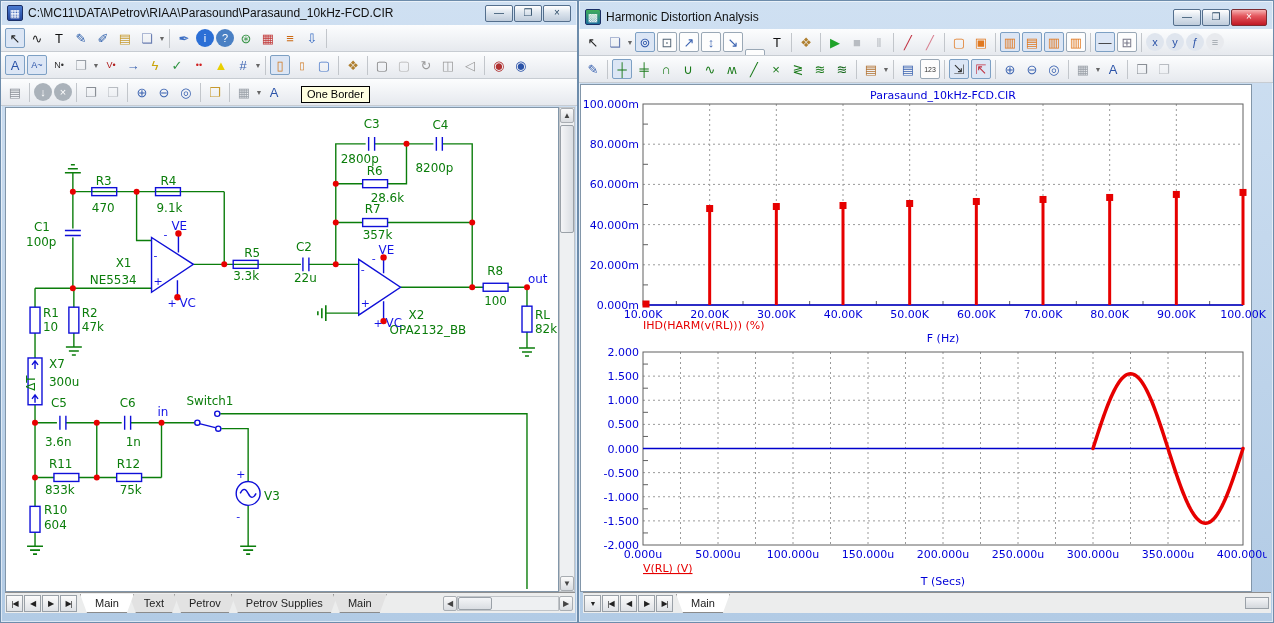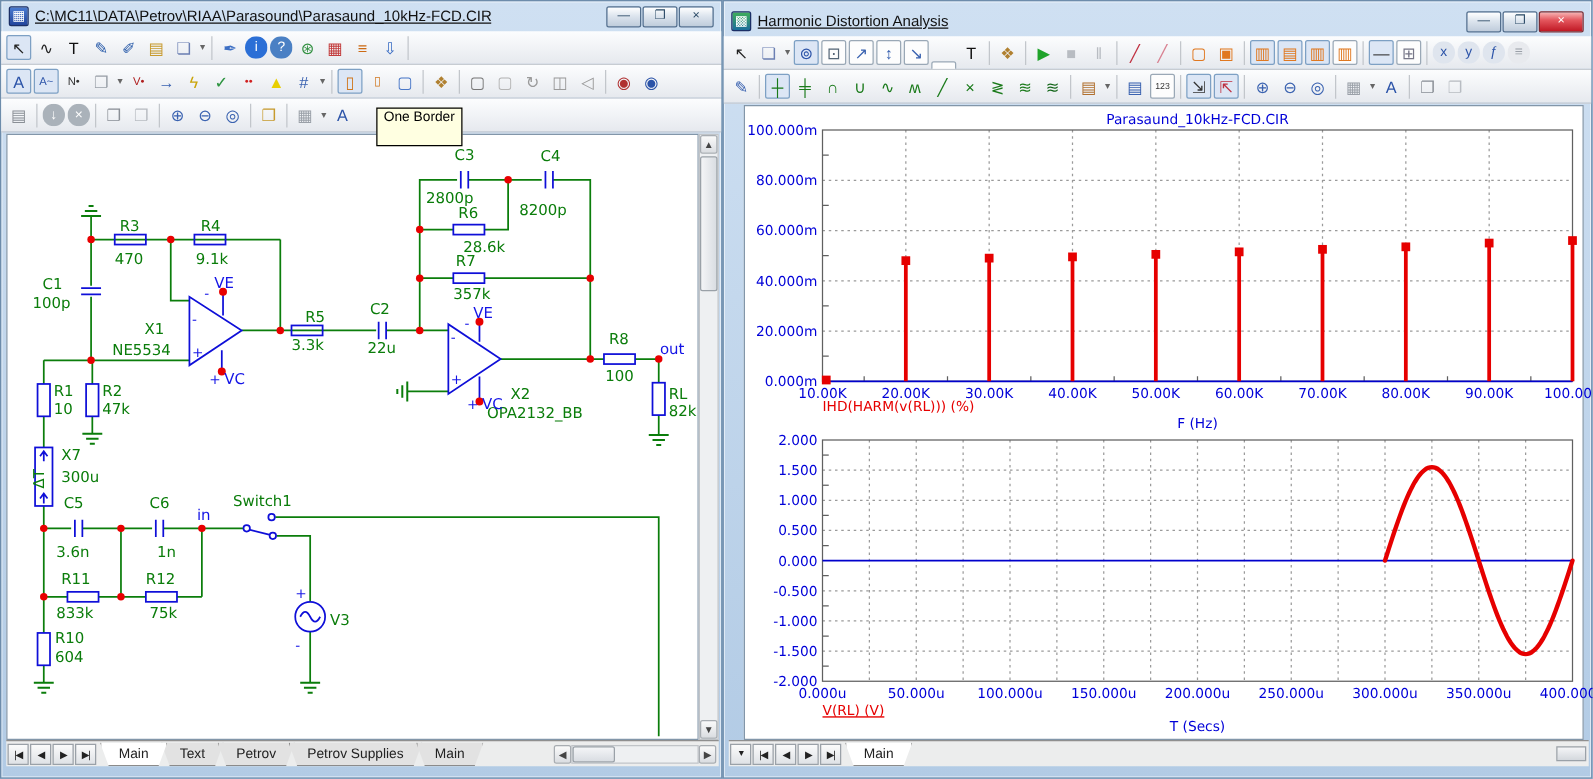--- a/index.html
+++ b/index.html
@@ -4,21 +4,21 @@
 <style>
   * { margin:0; padding:0; box-sizing:border-box; }
   html,body { width:1274px; height:623px; }
   body { position:relative; font-family:"Liberation Sans",sans-serif; background:#9db8d2; overflow:hidden; }
   .window { position:absolute; background:linear-gradient(#cfe0f2,#b2cbe5); border:1px solid #6d8cab; box-shadow:inset 0 0 0 1px rgba(255,255,255,.55); }
   #win-left { left:0; top:0; width:578px; height:623px; }
   #win-right { left:578px; top:0; width:696px; height:623px; }
   .titlebar { height:24px; display:flex; align-items:center; padding:0 6px; gap:5px; }
   #win-right .titlebar { height:28px; padding-top:4px; }
   .appicon { width:16px; height:16px; font-size:11px; line-height:15px; text-align:center; color:#fff; background:linear-gradient(#4a7bd0,#23459c); border:1px solid #1b2f66; border-radius:2px; flex:0 0 auto; }
-  .title { font-size:12px; color:#111; white-space:nowrap; overflow:hidden;text-decoration:underline; }
+  .title { font-size:12px; color:#111; white-space:nowrap; overflow:hidden; }
   .caption-btns { margin-left:auto; display:flex; flex:0 0 auto; }
   .cbtn { width:28px; height:17px; border:1px solid #546f8d; border-radius:2px; background:linear-gradient(#ffffff,#dde5ee 45%,#bfccdb); display:flex; align-items:center; justify-content:center; font-size:10px; line-height:1; color:#2b4a66; margin-left:1px; }
   .cbtn.close-active { width:36px; background:linear-gradient(#f6b3b3,#e4575e 40%,#c01824); color:#fff; border-color:#7c2c32; }
   .toolbar { height:27px; background:linear-gradient(#fcfdfe,#e6e9ee); border-bottom:1px solid #c7ccd2; display:flex; align-items:center; padding:0 3px; overflow:hidden; }
   .ic { width:20px; height:20px; line-height:19px; text-align:center; font-size:13px; flex:0 0 auto; border:1px solid transparent; border-radius:2px; margin:0 1px; }
   .ic.pressed { background:#dce6f5; border-color:#7da0c4; }
   .ic.box { background:#fdfdfd; border-color:#9aa8b6; }
   .ic.round { border-radius:50%; width:18px; height:18px; line-height:17px; font-size:11px; }
   .dd { width:8px; font-size:7px; color:#666; text-align:center; flex:0 0 auto; }
   .sep { width:1px; height:19px; background:#c2c6cb; margin:0 3px; flex:0 0 auto; }
@@ -28,22 +28,22 @@
   .vthumb { width:14px; height:108px; margin-top:2px; background:linear-gradient(90deg,#f4f5f7,#d9dde2); border:1px solid #9aa1a8; border-radius:2px; }
   .vfill { flex:1; }
   .tabbar { position:absolute; left:4px; top:591px; height:21px; background:#eceded; border-top:1px solid #8f8f8f; display:flex; align-items:stretch; padding-top:1px; }
   #win-left .tabbar { width:570px; } #win-right .tabbar { width:688px; }
   .tnav { width:17px; height:17px; margin:1px 0 0 1px; background:linear-gradient(#fbfbfb,#dfe2e6); border:1px solid #9aa1a8; font-size:8px; text-align:center; line-height:16px; color:#222; flex:0 0 auto; letter-spacing:-1px; }
   .tab { position:relative; padding:3px 14px 0; font-size:11px; color:#222; background:#e2e2e2; border:1px solid #8b8b8b; border-top:none; clip-path:polygon(0 0,100% 0,calc(100% - 7px) 100%,7px 100%); margin-left:-5px; flex:0 0 auto; }
   .tab.active { background:#fff; font-weight:normal; z-index:2; }
   .hscroll { margin-left:auto; margin-right:2px; display:flex; align-items:center; width:130px; flex:0 0 auto; }
   .htrack { flex:1; height:15px; background:#eef0f2; border:1px solid #c0c4c8; display:flex; }
   .hthumb { width:34px; height:13px; background:linear-gradient(#f4f5f7,#d9dde2); border:1px solid #9aa1a8; border-radius:2px; }
-  .tooltip { position:absolute; left:300px; top:85px; height:31px; padding:1px 5px; background:#ffffe1; border:1px solid #000; font-size:11px; color:#000; z-index:9; white-space:nowrap; }
-  .plot-area { position:absolute; left:16px; top:83px; width:672px; height:508px; background:#fff; border:1px solid #8296a9; }
+  .tooltip { position:absolute; left:300px; top:85px; height:17px; padding:1px 5px; background:#ffffe1; border:1px solid #000; font-size:11px; color:#000; z-index:9; white-space:nowrap; }
+  .plot-area { position:absolute; left:1px; top:83px; width:672px; height:508px; background:#fff; border:1px solid #8296a9; }
   .mini-thumb { width:24px; height:12px; margin:3px 2px 0 auto; background:linear-gradient(#f4f5f7,#d4d8dd); border:1px solid #9aa1a8; }
   svg text { font-family:"DejaVu Sans",sans-serif; }
   .gl { fill:#0b7d0b; font-size:12px; }
   .bl { fill:#1414e6; font-size:12px; }
   .mk { fill:#1414e6; font-size:11px; }
 </style>
 </head>
 <body>
 
 <div class="window" id="win-left">

